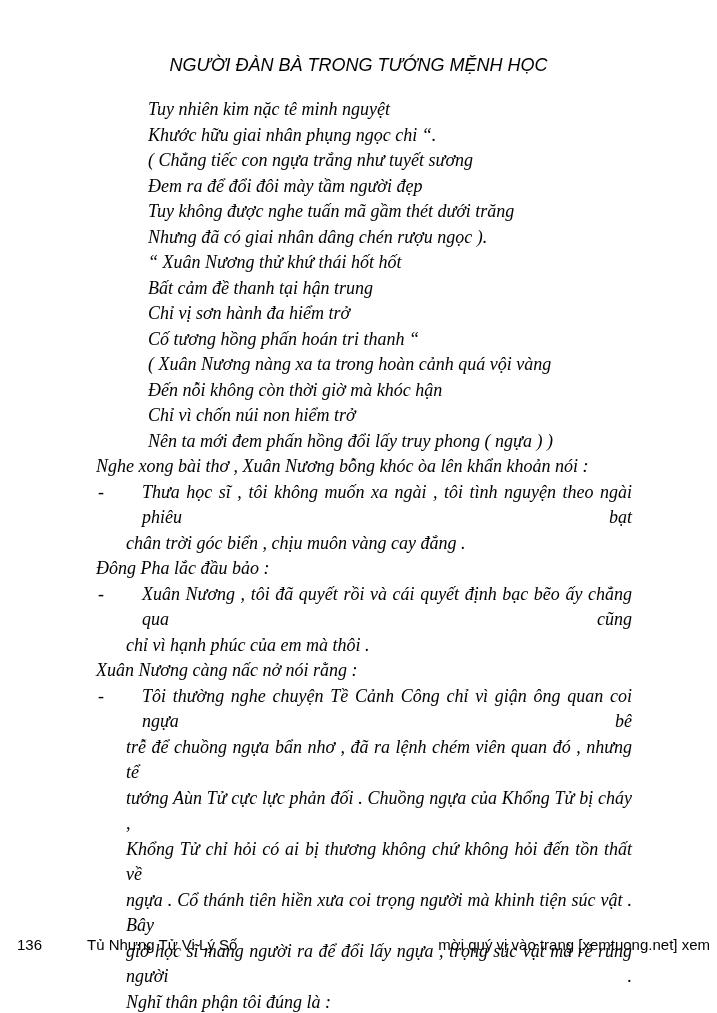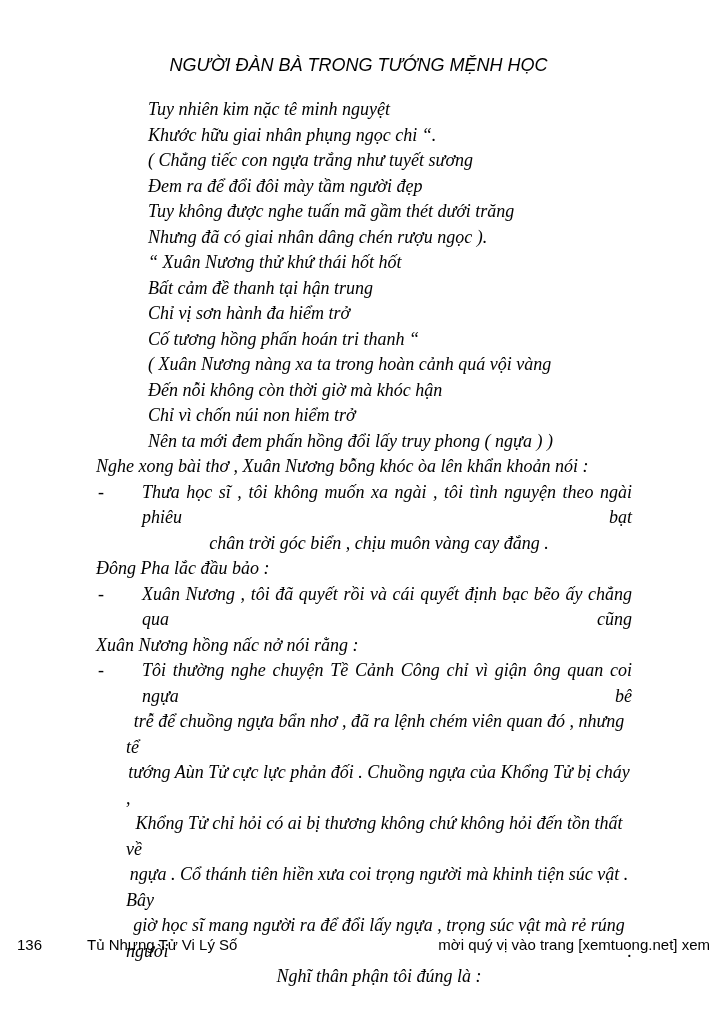--- a/index.html
+++ b/index.html
@@ -37,21 +37,21 @@
     white-space:nowrap;
     font-style:italic;
   }
   .line.justify {
     white-space:normal;
     text-align:justify;
     text-align-last:justify;
   }
   .line.flush     { padding-left:0; }
   .line.poem      { padding-left:52px; }
-  .line.hang      { padding-left:30px;text-align:center; }
+  .line.hang      { padding-left:30px; }
   .line.dash      { padding-left:46px; }
   .line .dash-mark {
     position:absolute;
     left:2px; top:0;
   }
   .footer {
     position:absolute;
     top:936px; left:0; width:717px; height:20px;
     font-family:"Liberation Sans", sans-serif;
     font-size:15px;
@@ -81,21 +81,22 @@
       <div class="line poem">Cố tương hồng phấn hoán tri thanh “</div>
       <div class="line poem">( Xuân Nương nàng xa ta trong hoàn cảnh quá vội vàng</div>
       <div class="line poem">Đến nỗi không còn thời giờ mà khóc hận</div>
       <div class="line poem">Chỉ vì chốn núi non hiểm trở</div>
       <div class="line poem">Nên ta mới đem phấn hồng đổi lấy truy phong ( ngựa ) )</div>
       <div class="line flush">Nghe xong bài thơ , Xuân Nương bỗng khóc òa lên khẩn khoản nói :</div>
       <div class="line dash justify"><span class="dash-mark">-</span>Thưa học sĩ , tôi không muốn xa ngài , tôi tình nguyện theo ngài phiêu bạt</div>
       <div class="line hang">chân trời góc biển , chịu muôn vàng cay đắng .</div>
       <div class="line flush">Đông Pha lắc đầu bảo :</div>
       <div class="line dash justify"><span class="dash-mark">-</span>Xuân Nương , tôi đã quyết rồi và cái quyết định bạc bẽo ấy chẳng qua cũng</div>
-      <div class="line flush">Xuân Nương hồng nấc nở nói rằng :</div>
+      <div class="line hang">chỉ vì hạnh phúc của em mà thôi .</div>
+      <div class="line flush">Xuân Nương càng nấc nở nói rằng :</div>
       <div class="line dash justify"><span class="dash-mark">-</span>Tôi thường nghe chuyện Tề Cảnh Công chỉ vì giận ông quan coi ngựa bê</div>
       <div class="line hang justify">trễ để chuồng ngựa bẩn nhơ , đã ra lệnh chém viên quan đó , nhưng tể</div>
       <div class="line hang justify">tướng Aùn Tử cực lực phản đối . Chuồng ngựa của Khổng Tử bị cháy ,</div>
       <div class="line hang justify">Khổng Tử chỉ hỏi có ai bị thương không chứ không hỏi đến tồn thất về</div>
       <div class="line hang justify">ngựa . Cổ thánh tiên hiền xưa coi trọng người mà khinh tiện súc vật . Bây</div>
       <div class="line hang justify">giờ học sĩ mang người ra để đổi lấy ngựa , trọng súc vật mà rẻ rúng người .</div>
       <div class="line hang">Nghĩ thân phận tôi đúng là :</div>
     </div>
 
   <div class="footer">

